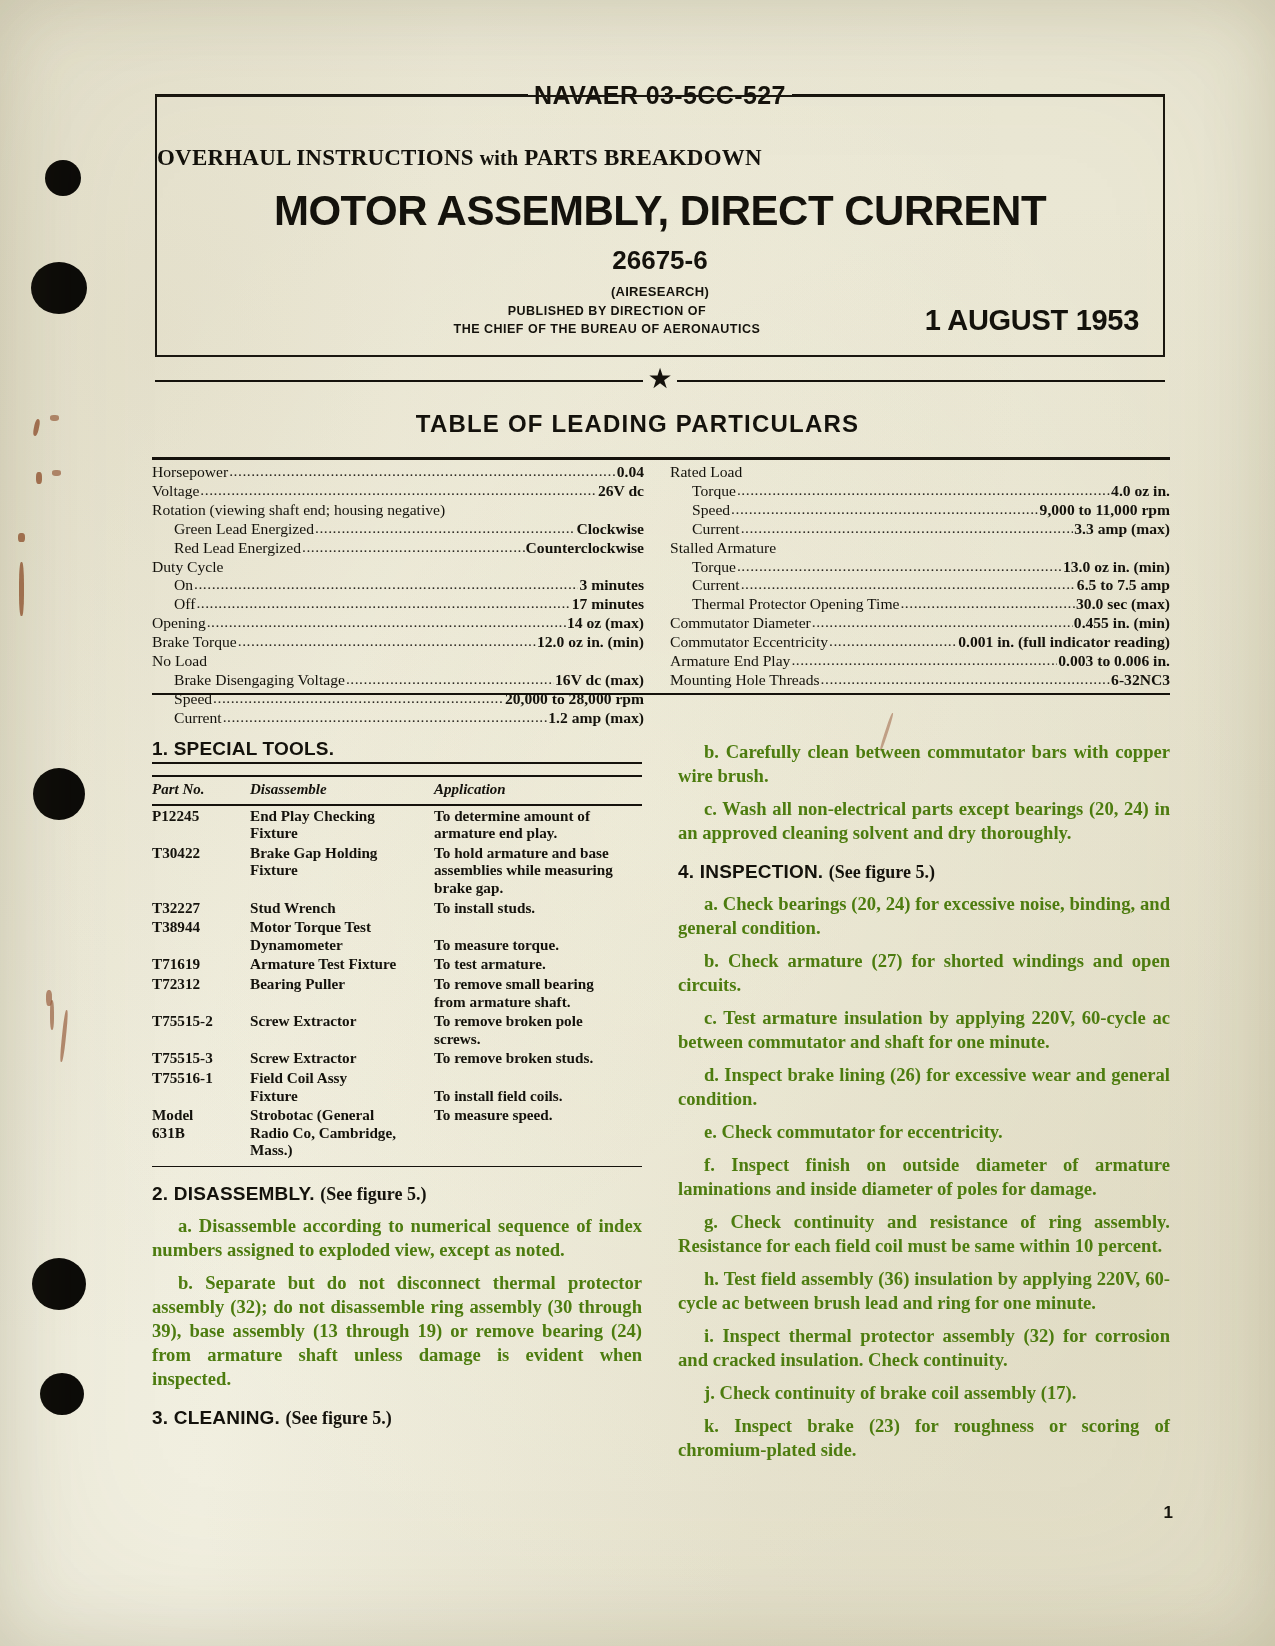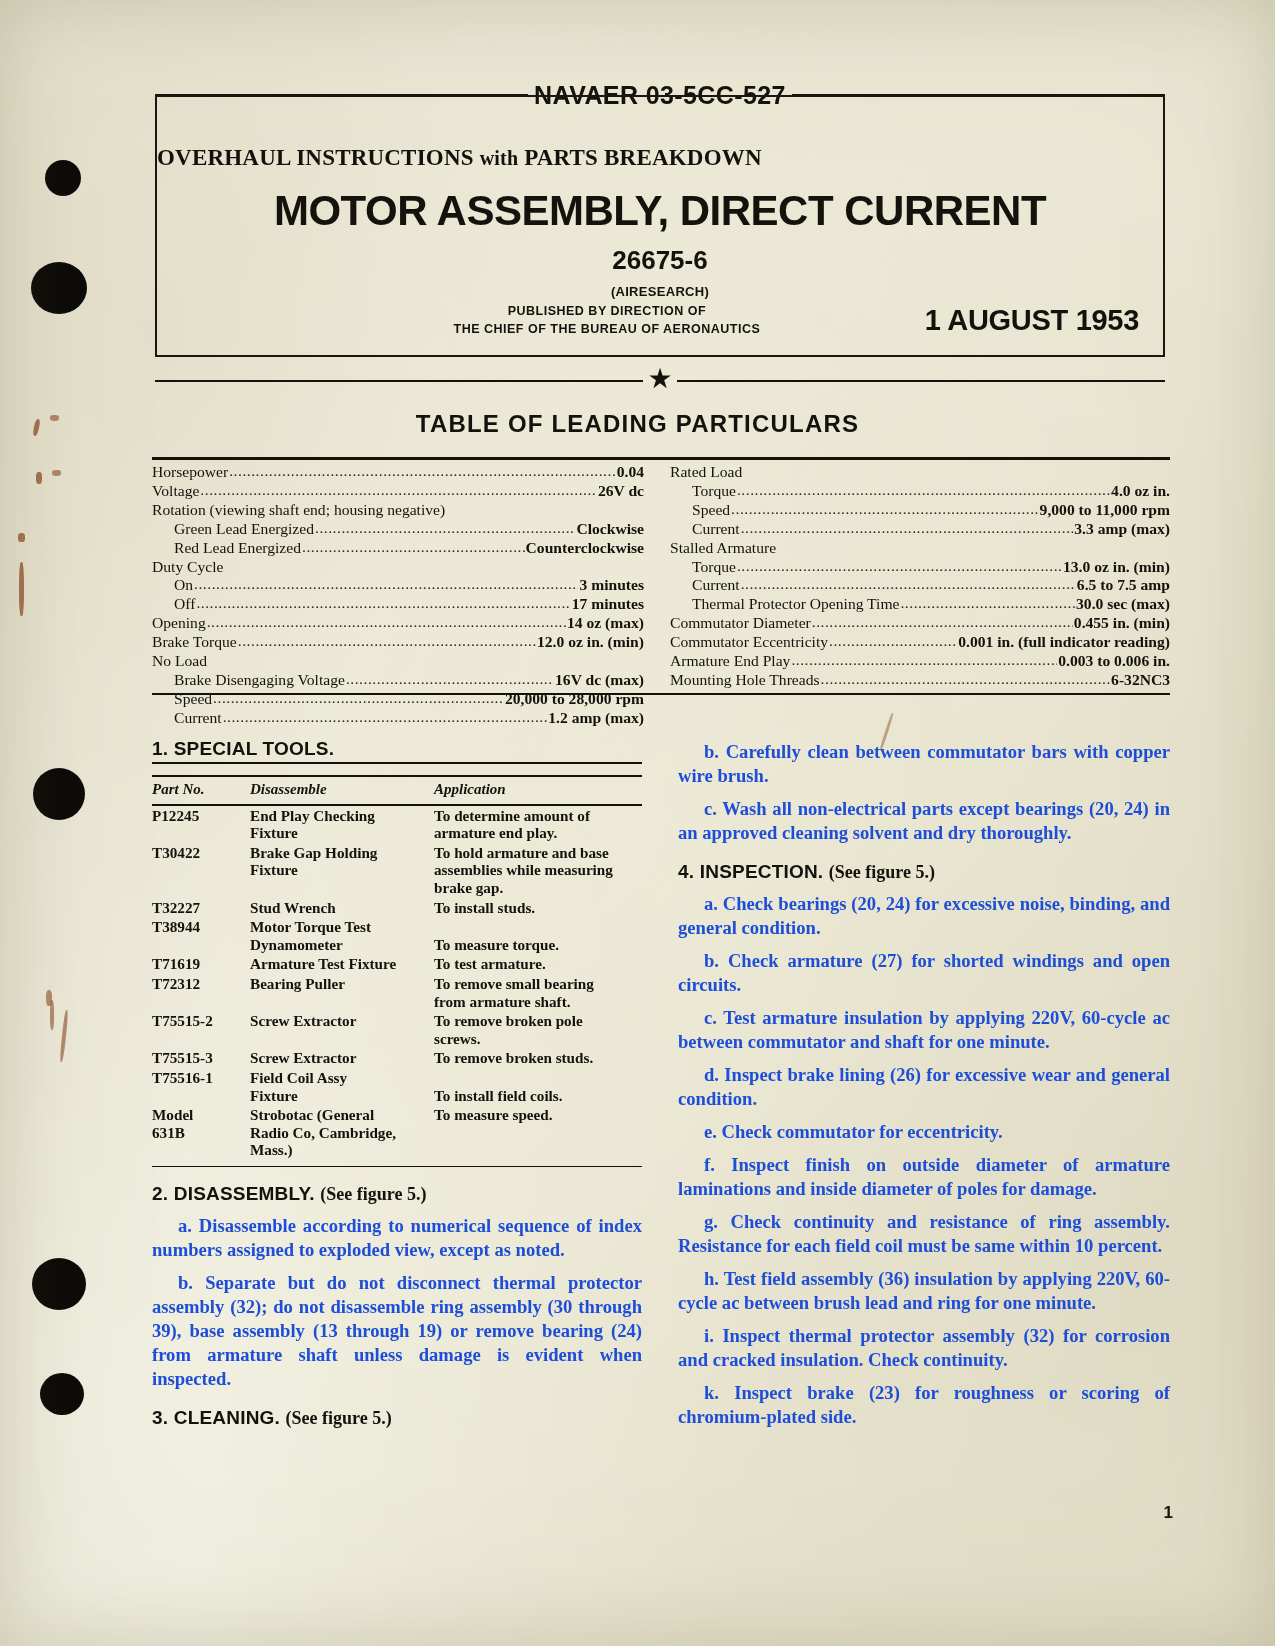--- a/index.html
+++ b/index.html
@@ -136,21 +136,21 @@
     font-family:"Liberation Serif", serif;
     font-weight:bold;font-size:18px;letter-spacing:0;
   }
   p.para{
     font-family:"Liberation Serif", serif;
     font-size:18.6px;line-height:24px;
     margin:9px 0 0 0;
     text-align:justify;
     text-indent:26px;
     font-weight:bold;
-    color:#1d4ed8;
+    color:#4d7c0f;
   }
 
   
   .tools{
     width:100%;border-collapse:collapse;margin-top:11px;
     font-family:"Liberation Serif", serif;
     font-size:15.2px;line-height:17.6px;
   }
   .tools th{
     text-align:left;font-style:italic;font-weight:bold;font-size:15px;
@@ -451,19 +451,20 @@
   <div id="inspection-items">
       <p class="para">a. Check bearings (20, 24) for excessive noise, binding, and general condition.</p>
       <p class="para">b. Check armature (27) for shorted windings and open circuits.</p>
       <p class="para">c. Test armature insulation by applying 220V, 60-cycle ac between commutator and shaft for one minute.</p>
       <p class="para">d. Inspect brake lining (26) for excessive wear and general condition.</p>
       <p class="para">e. Check commutator for eccentricity.</p>
       <p class="para">f. Inspect finish on outside diameter of armature laminations and inside diameter of poles for damage.</p>
       <p class="para">g. Check continuity and resistance of ring assembly. Resistance for each field coil must be same within 10 percent.</p>
       <p class="para">h. Test field assembly (36) insulation by applying 220V, 60-cycle ac between brush lead and ring for one minute.</p>
       <p class="para">i. Inspect thermal protector assembly (32) for corrosion and cracked insulation. Check continuity.</p>
+      <p class="para">j. Check continuity of brake coil assembly (17).</p>
       <p class="para">k. Inspect brake (23) for roughness or scoring of chromium-plated side.</p>
     </div>
 </div>
 
 <div class="pageno">1</div>
 
 <div class="edge-shade"></div>
 
 </body></html>

